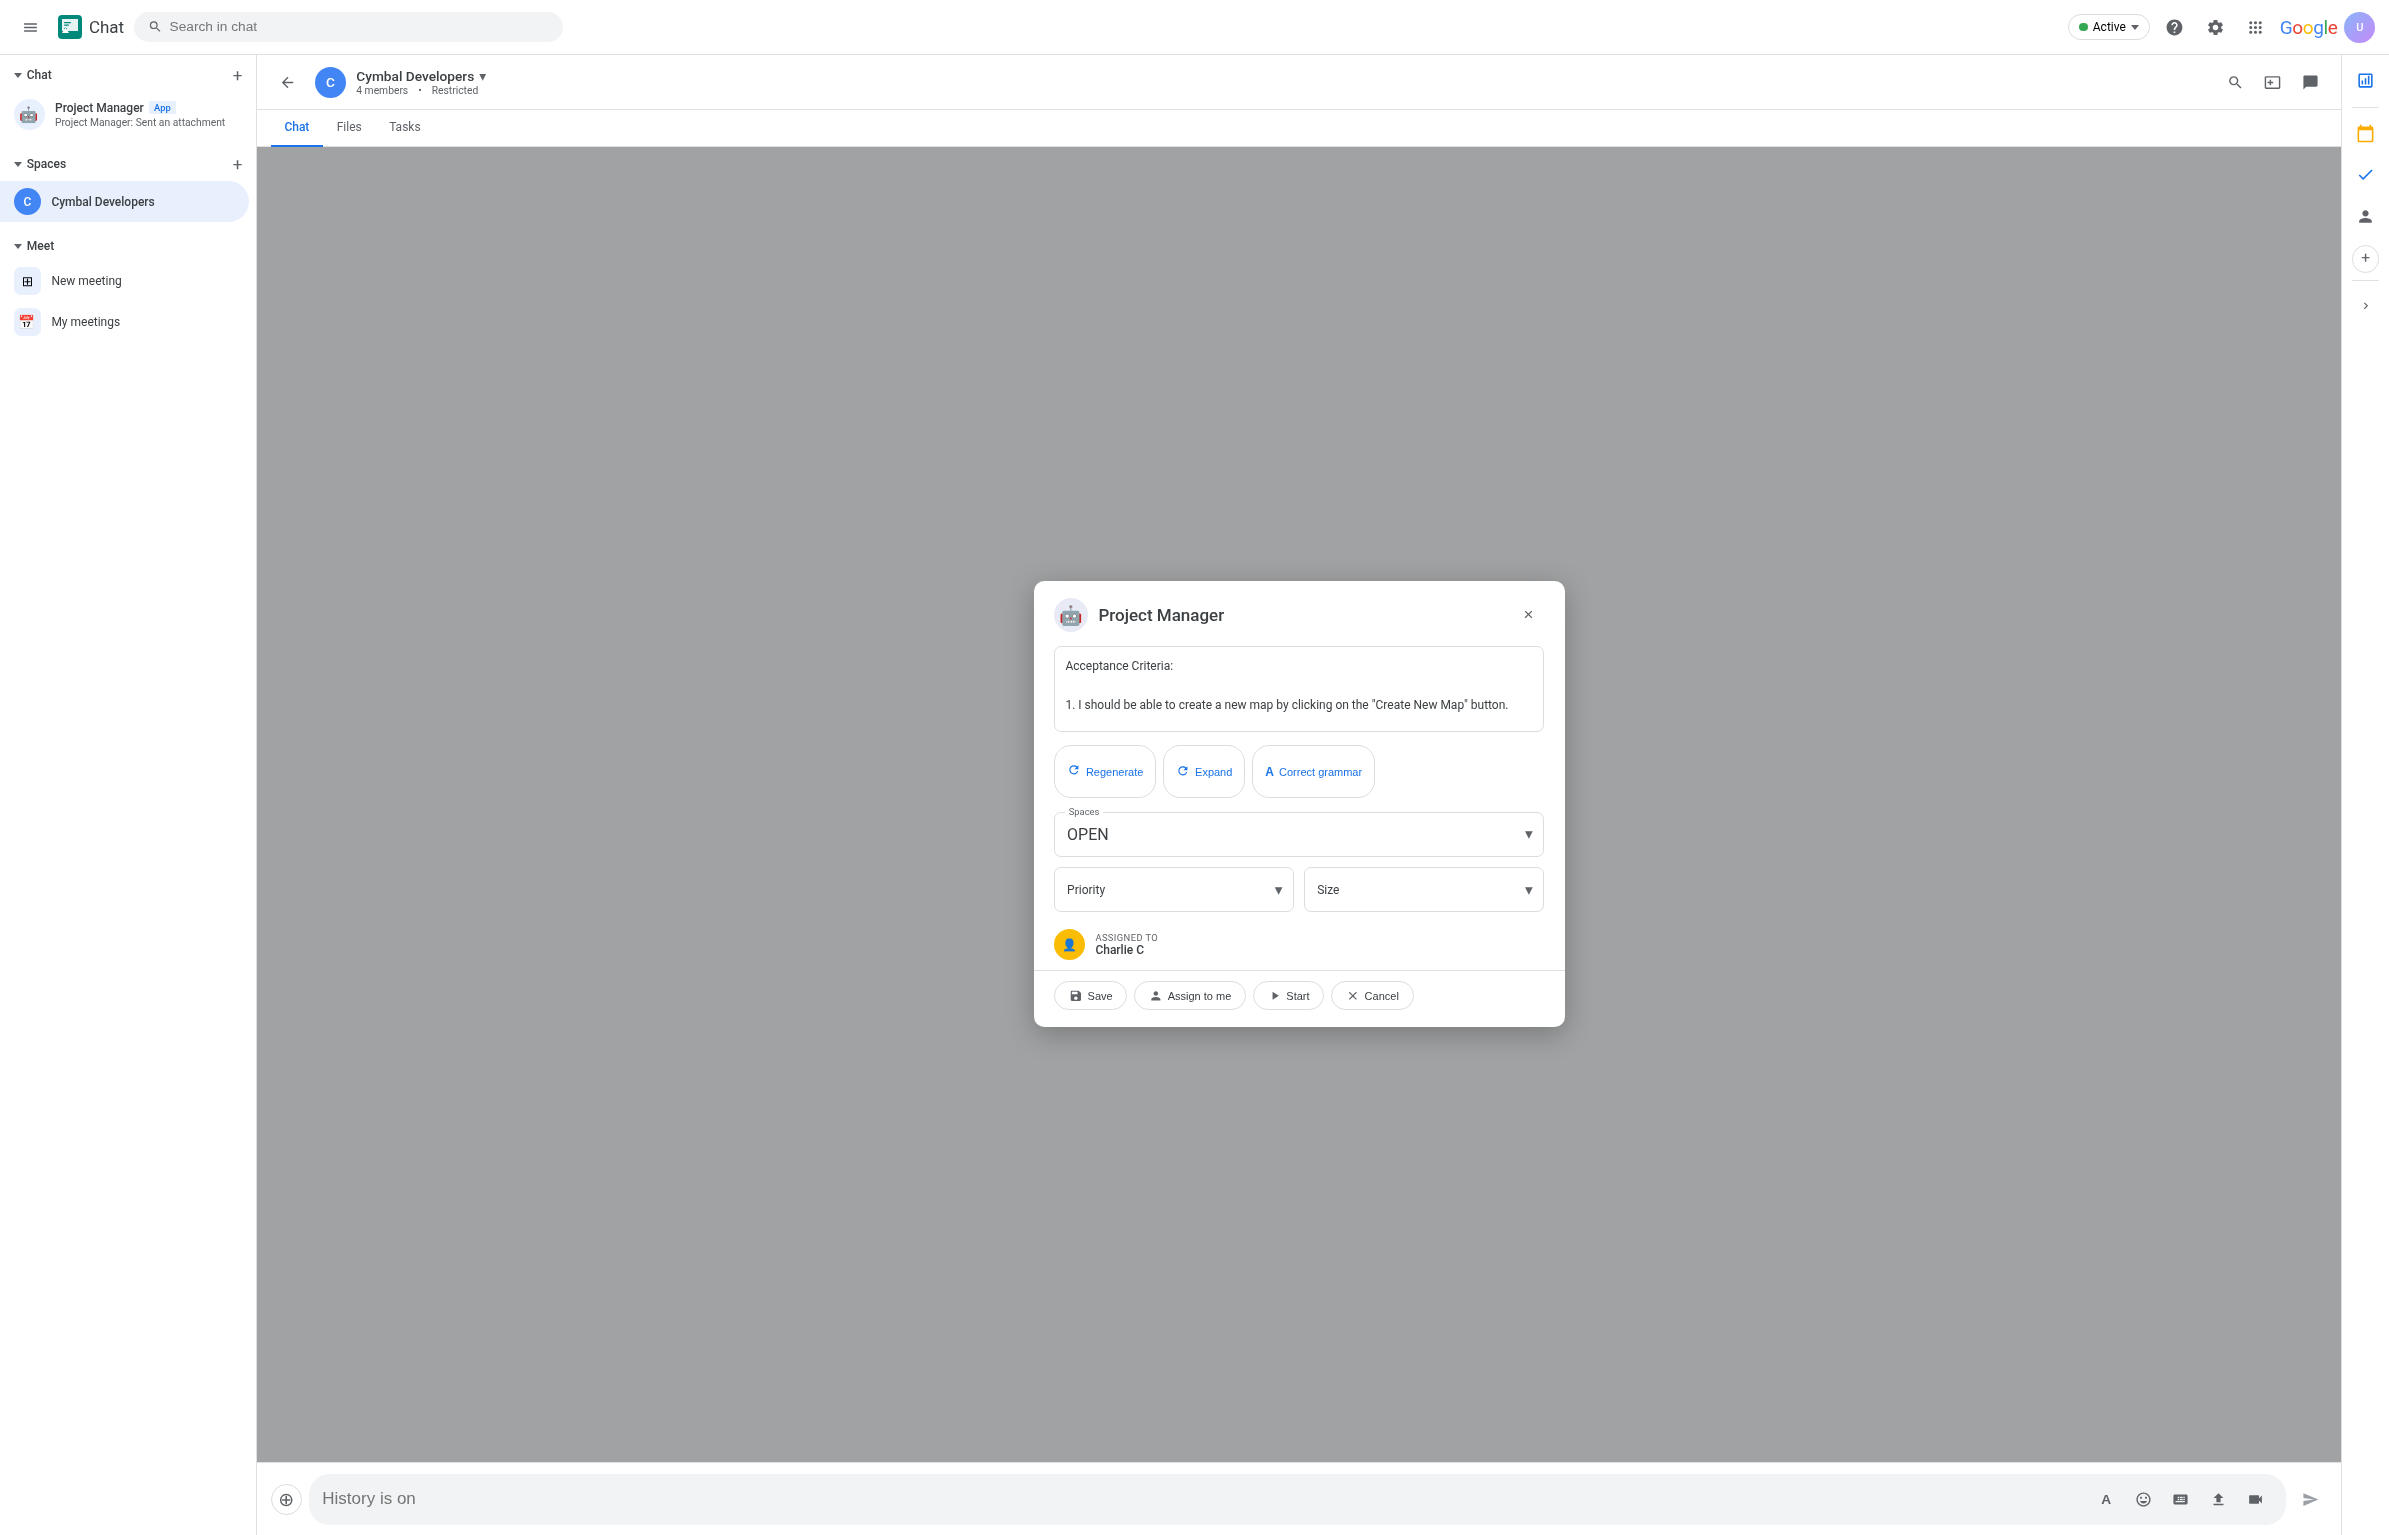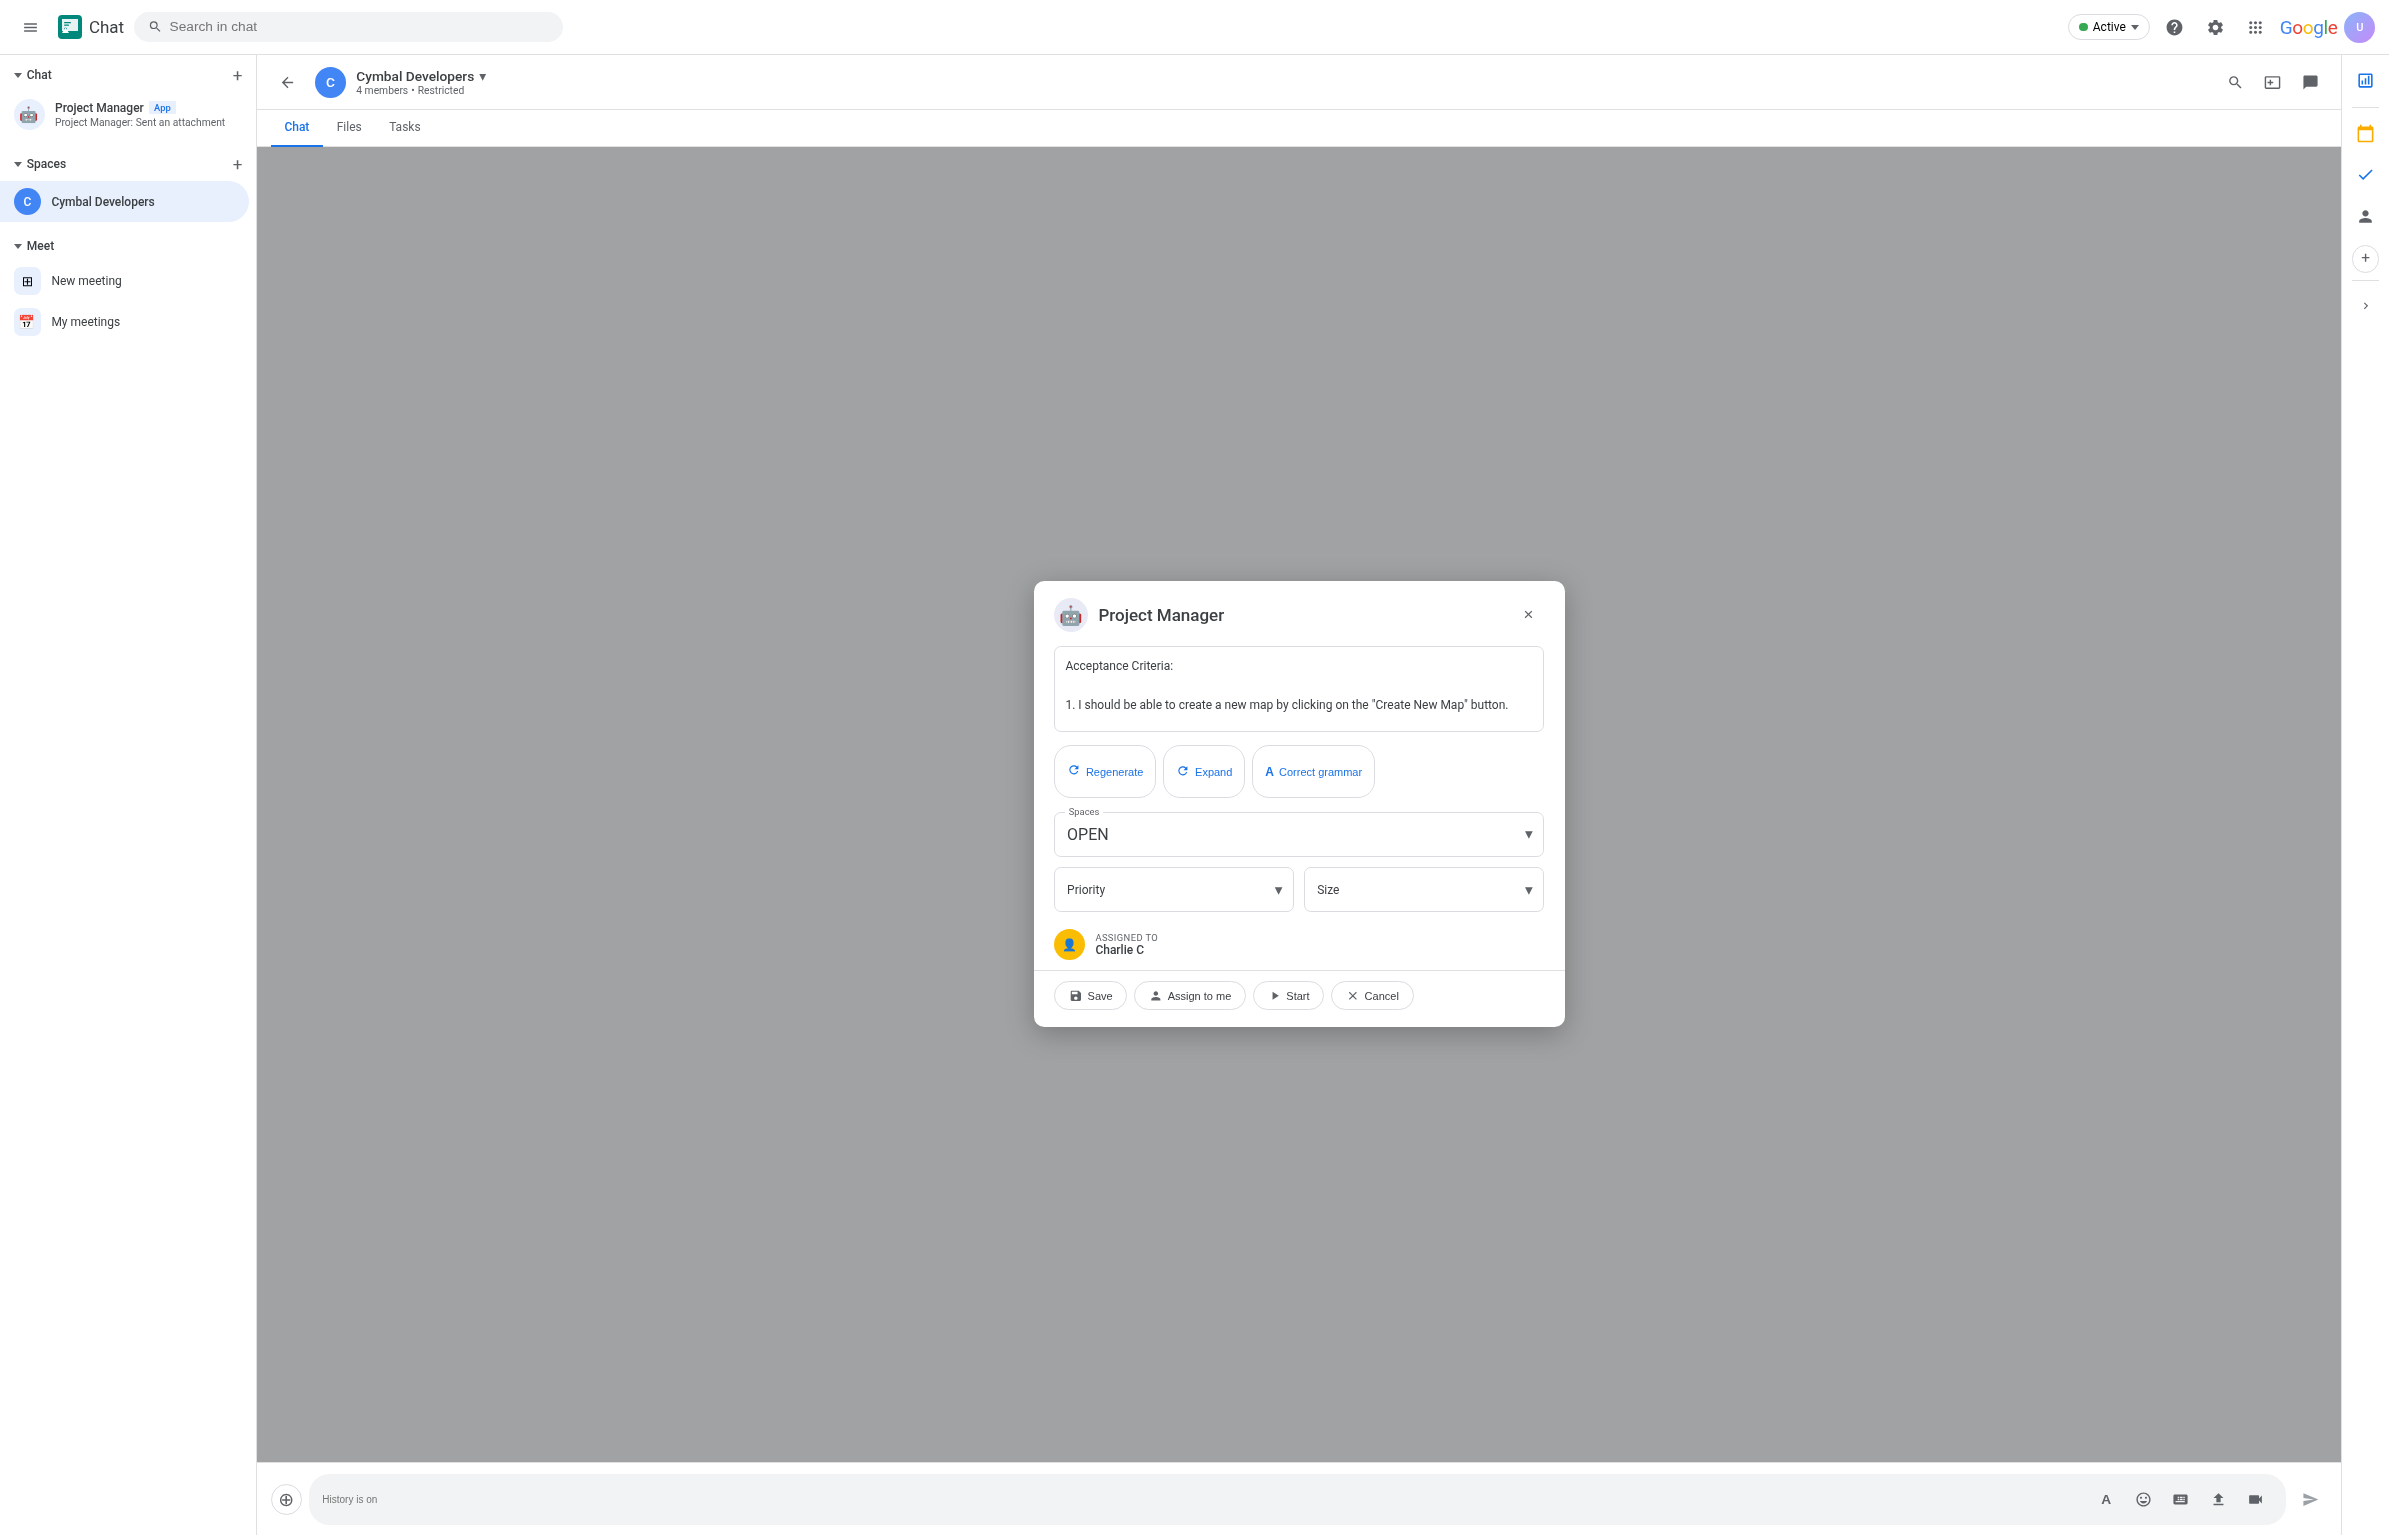--- a/index.html
+++ b/index.html
@@ -103,21 +103,21 @@
     
     .chat-input-bar {
       background: #fff; border-top: 0.9px solid #e0e0e0;
       padding: 10.3px 13.7px; display: flex; align-items: center; gap: 6.9px;
       flex-shrink: 0;
     }
     .chat-input-wrapper {
       flex: 1; background: #f1f3f4; border-radius: 20.6px;
       display: flex; align-items: center; padding: 8.6px 13.7px;
     }
-    .chat-input { border: none; background: transparent; outline: none; flex: 1; font-size: 10px; color: #737373; }
+    .chat-input { border: none; background: transparent; outline: none; flex: 1; font-size: 17px; color: #737373; }
     .chat-input-icons { display: flex; gap: 3.4px; align-items: center; }
 
     
     .right-sidebar {
       width: 48px; background: #fff; border-left: 0.9px solid #e0e0e0;
       display: flex; flex-direction: column; align-items: center; padding: 6.9px 0; gap: 3.4px;
       flex-shrink: 0;
     }
     .right-sidebar .icon-btn { width: 38px; height: 38px; }
     .right-sidebar-divider { width: 27.4px; height: 0.9px; background: #e0e0e0; margin: 3.4px 0; }
@@ -342,21 +342,21 @@
         <svg width="17" height="17" viewBox="0 0 24 24" fill="#5f6368">
             <path d="M20 11H7.83l5.59-5.59L12 4l-8 8 8 8 1.41-1.41L7.83 13H20v-2z"></path>
           </svg>
       </button>
       <div class="channel-avatar" style="background:#4285f4;">C</div>
       <div>
         <div style="display:flex;align-items:center;gap:5.1px;">
           <span style="font-size:13.7px;font-weight:500;color:#3c4043;">Cymbal Developers</span>
           <span style="color:#5f6368;font-size:13.7px;">▾</span>
         </div>
-        <div style="display:flex;align-items:center;gap:3px;">
+        <div style="display:flex;align-items:center;gap:10px;">
           <span style="font-size:10.3px;color:#5f6368;">4 members</span>
           <span style="color:#5f6368;font-size:10.3px;">•</span>
           <span style="font-size:10.3px;color:#5f6368;">Restricted</span>
         </div>
       </div>
       <div class="channel-header-right">
         <button class="icon-btn">
           <svg width="17" height="17" viewBox="0 0 24 24" fill="#5f6368">
               <path d="M15.5 14h-.79l-.28-.27A6.471 6.471 0 0 0 16 9.5 6.5 6.5 0 1 0 9.5 16c1.61 0 3.09-.59 4.23-1.57l.27.28v.79l5 4.99L20.49 19l-4.99-5zm-6 0C7.01 14 5 11.99 5 9.5S7.01 5 9.5 5 14 7.01 14 9.5 11.99 14 9.5 14z"></path>
             </svg>

